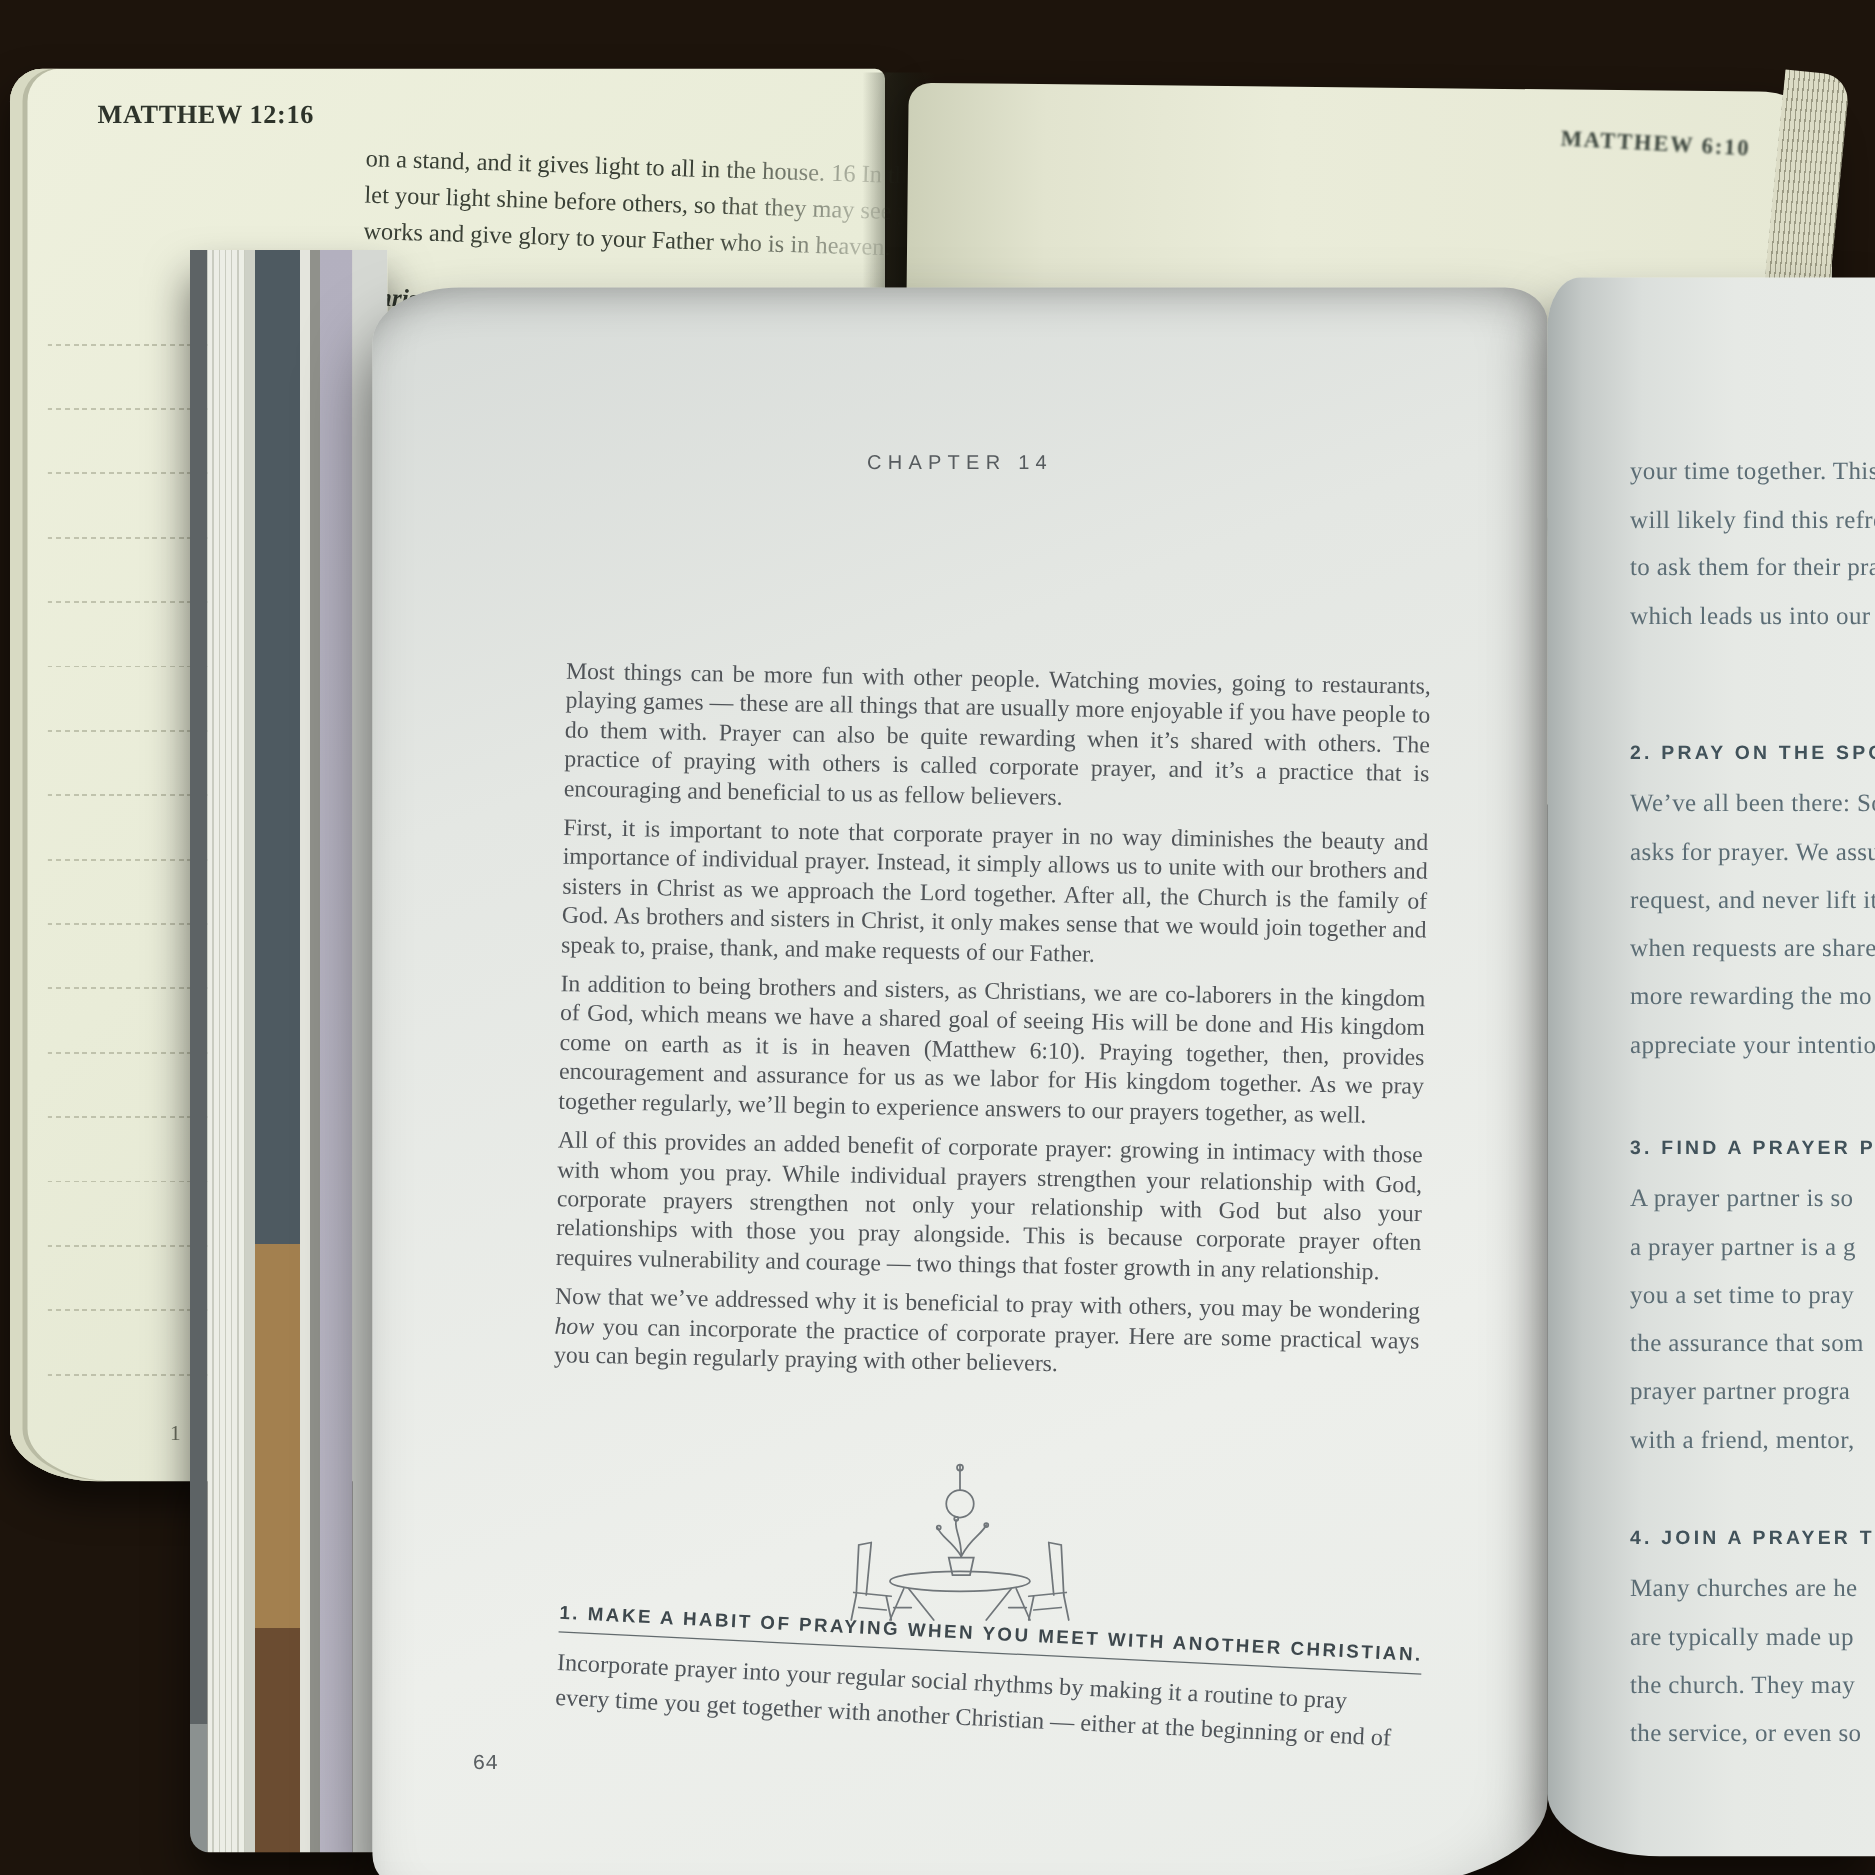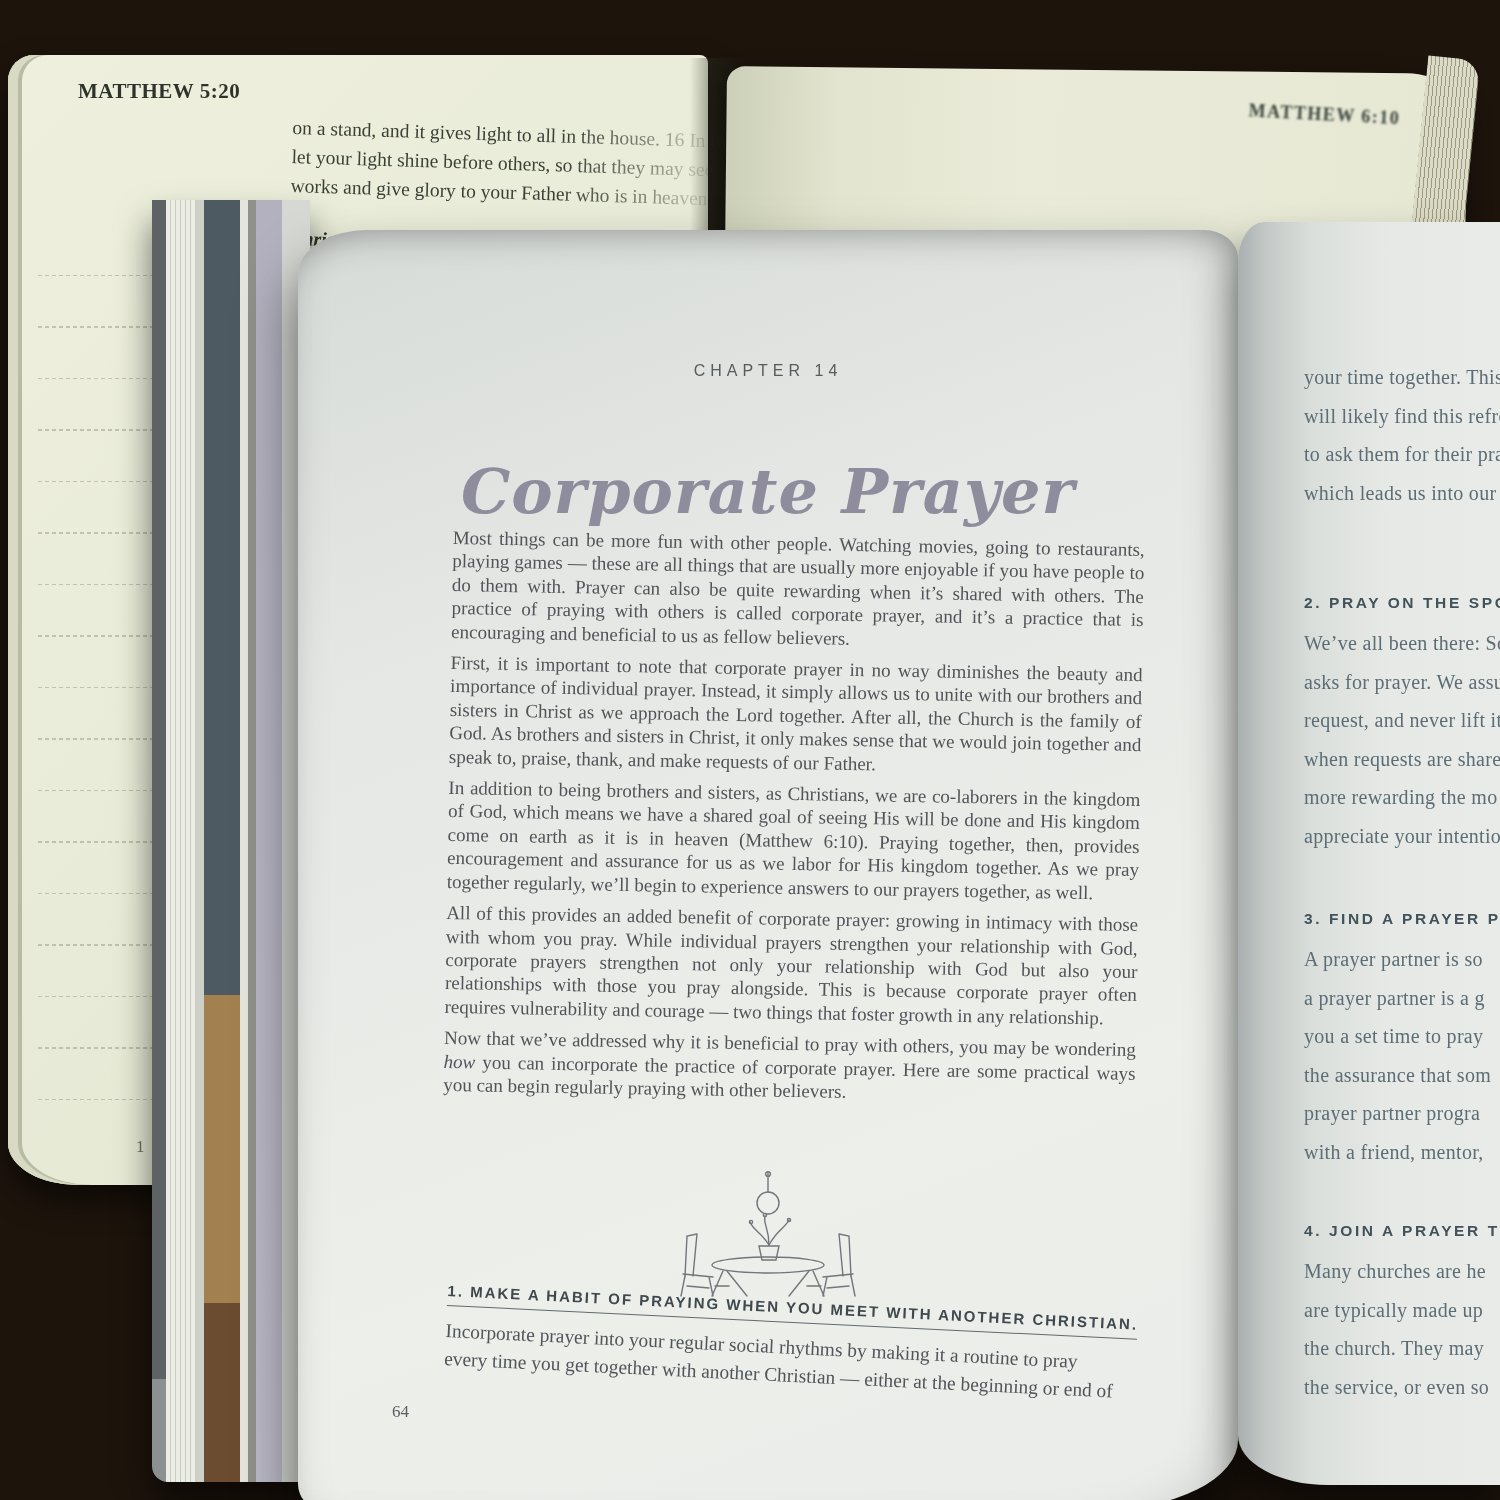--- a/index.html
+++ b/index.html
@@ -83,22 +83,22 @@
     color:#505458;font-size:19px;line-height:23.4px;
     transform:rotate(1deg);transform-origin:left top;}
   .paras p{margin:0 0 8px;}
   .icon-wrap{position:absolute;left:0;right:0;top:940px;text-align:center;}
   .sec1{position:absolute;left:150px;top:1052px;width:712px;
     transform:rotate(2.8deg);transform-origin:left top;}
   .sec1-head{display:inline-block;font-family:"Liberation Sans","DejaVu Sans",sans-serif;
     font-size:15px;font-weight:bold;letter-spacing:2px;color:#3e484d;
     padding-bottom:6px;border-bottom:1.5px solid rgba(62,72,77,.8);margin-bottom:11px;}
   .s1line{display:block;font-size:19.4px;line-height:28px;color:#50555a;white-space:nowrap;}
-  .pagenum{position:absolute;left:94px;top:1172px;font-size:17px;color:#5a5f62;
-    font-family:Liberation Serif, serif;}
+  .pagenum{position:absolute;left:80px;top:1172px;font-size:17px;color:#5a5f62;
+    font-family:Liberation Mono, monospace;}
 
   .right-page{position:absolute;left:1238px;top:222px;width:262px;height:1263px;overflow:hidden;
     background:linear-gradient(90deg,#a8afae 0,#c4c9c7 28px,#dbdfdc 76px,#e6e9e5 150px,#e8ebe7 100%);
     border-radius:26px 0 0 90px/40px 0 0 50px;
     box-shadow:0 26px 40px rgba(0,0,0,.5);}
   .rp-block{position:absolute;left:66px;filter:blur(.4px);}
   .rp-top{top:136px;}
   .rp-sec2{top:372px;}
   .rp-sec3{top:688px;}
   .rp-sec4{top:1000px;}
@@ -107,21 +107,21 @@
   .rp-head{font-family:"Liberation Sans","DejaVu Sans",sans-serif;font-size:15.5px;
     font-weight:bold;letter-spacing:2.6px;color:#41525a;white-space:nowrap;margin-bottom:12px;}
 </style>
 </head>
 <body>
 
 <div class="scene">
   <div class="carpet"></div>
 
   <div class="bible-left">
-    <div class="bible-header-l">MATTHEW 5:20</div>
+    <div class="bible-header-l">MATTHEW 12:16</div>
     <div class="ruled-margin"></div>
     <div class="bible-left-text">
       <div>
           <span class="bline">on a stand, and it gives light to all in the house. 16 In the same way</span>
           <span class="bline">let your light shine before others, so that they may see your good</span>
           <span class="bline">works and give glory to your Father who is in heaven.</span>
         </div>
       <div class="bl-sub">Christ Came to Fulfill the Law</div>
       <div class="bl-verse">17 “Do not think that I have come to abolish</div>
     </div>
@@ -145,21 +145,21 @@
     <div class="strip st4"></div>
     <div class="strip st5"></div>
     <div class="strip st6"></div>
     <div class="strip st7"></div>
     <div class="strip st8"></div>
   </div>
 
   <div class="main-page">
     <div class="chapter-label">CHAPTER 14</div>
     <h1 class="title"><br>
-      <span>Corporate Prayer</span></h1>
+      </h1>
 
     <div class="paras">
       <p>Most things can be more fun with other people. Watching movies, going to restaurants, playing games — these are all things that are usually more enjoyable if you have people to do them with. Prayer can also be quite rewarding when it’s shared with others. The practice of praying with others is called corporate prayer, and it’s a practice that is encouraging and beneficial to us as fellow believers.</p>
       <p>First, it is important to note that corporate prayer in no way diminishes the beauty and importance of individual prayer. Instead, it simply allows us to unite with our brothers and sisters in Christ as we approach the Lord together. After all, the Church is the family of God. As brothers and sisters in Christ, it only makes sense that we would join together and speak to, praise, thank, and make requests of our Father.</p>
       <p>In addition to being brothers and sisters, as Christians, we are co-laborers in the kingdom of God, which means we have a shared goal of seeing His will be done and His kingdom come on earth as it is in heaven (Matthew 6:10). Praying together, then, provides encouragement and assurance for us as we labor for His kingdom together. As we pray together regularly, we’ll begin to experience answers to our prayers together, as well.</p>
       <p>All of this provides an added benefit of corporate prayer: growing in intimacy with those with whom you pray. While individual prayers strengthen your relationship with God, corporate prayers strengthen not only your relationship with God but also your relationships with those you pray alongside. This is because corporate prayer often requires vulnerability and courage — two things that foster growth in any relationship.</p>
       <p><span>Now that we’ve addressed why it is beneficial to pray with others, you may be wondering </span><i>how</i><span> you can incorporate the practice of corporate prayer. Here are some practical ways you can begin regularly praying with other believers.</span></p>
     </div>
 
     <div class="icon-wrap">

